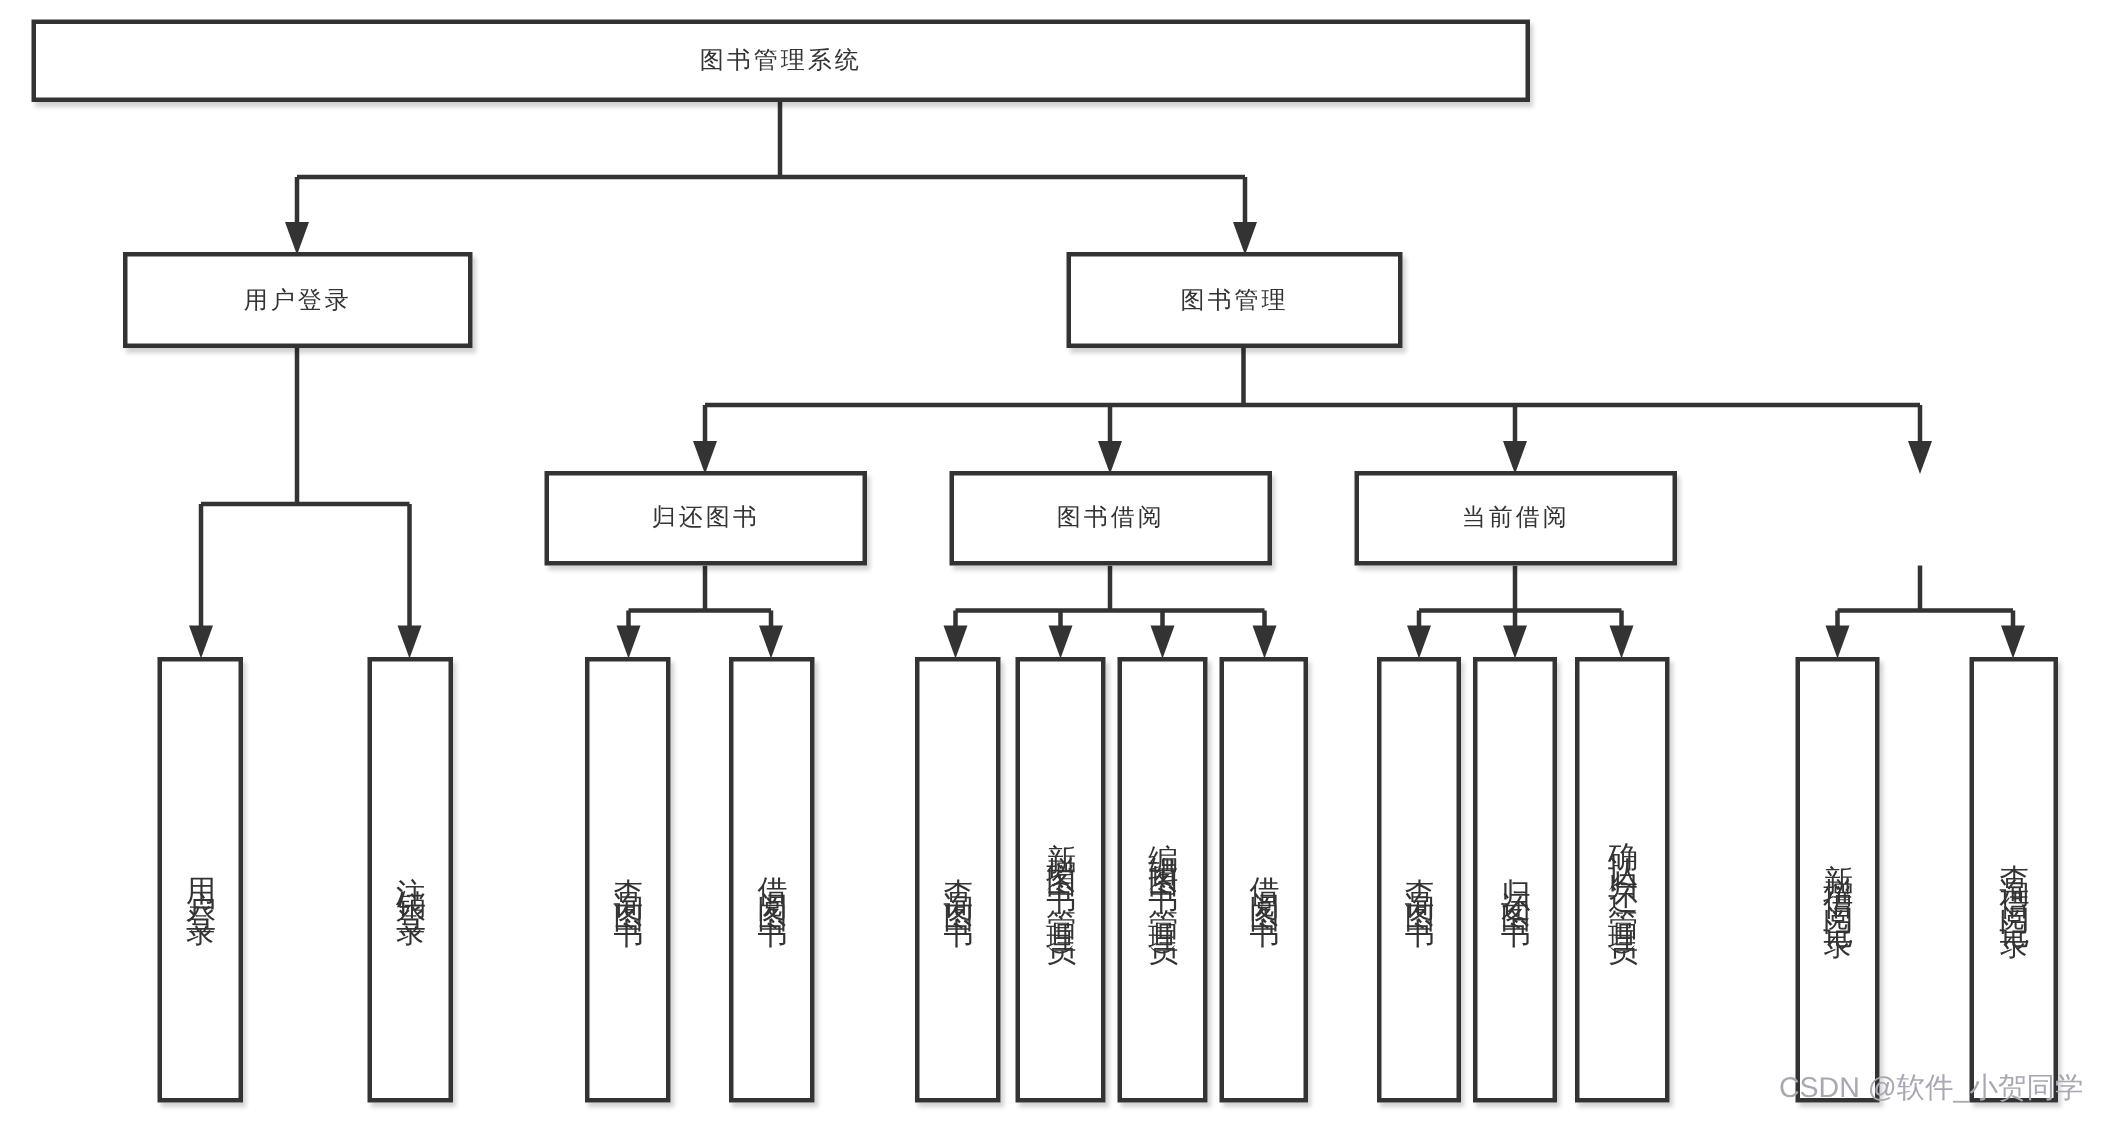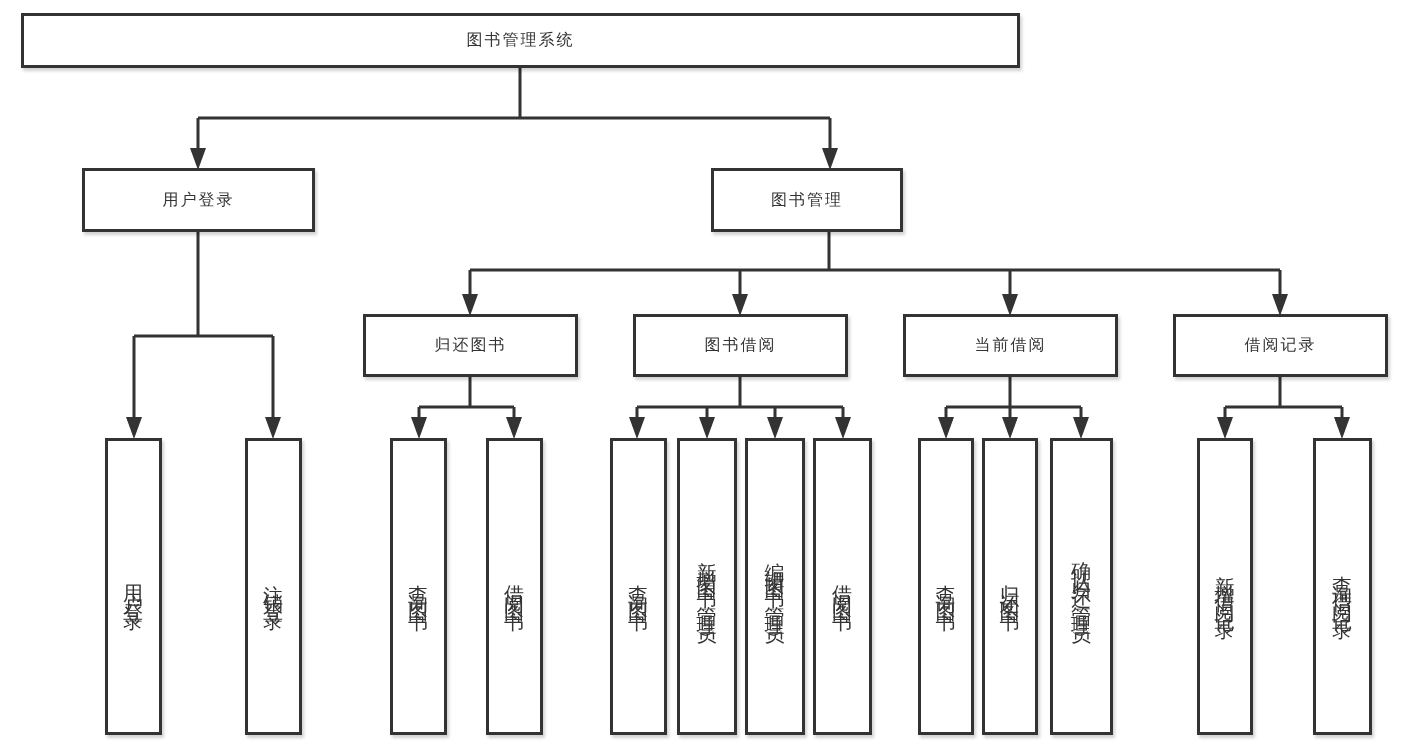--- a/index.html
+++ b/index.html
@@ -76,35 +76,32 @@
     </g>
   </svg>
 
   <div class="box root" style="left:21px;top:13px;width:999px;height:55px;">
     <span class="h-label">图书管理系统</span>
   </div>
 
   <div class="box" style="left:82px;top:168px;width:233px;height:64px;">
     <span class="h-label">用户登录</span>
   </div>
-  <div class="box" style="left:711px;top:168px;width:192px;height:64px;">
+  <div class="box" style="left:711px;top:168px;width:224px;height:64px;">
     <span class="h-label">图书管理</span>
   </div>
 
   <div class="box" style="left:363px;top:314px;width:215px;height:63px;">
     <span class="h-label">归还图书</span>
   </div>
   <div class="box" style="left:903px;top:314px;width:215px;height:63px;">
     <span class="h-label">当前借阅</span>
   </div>
   <div class="box" style="left:633px;top:314px;width:215px;height:63px;">
     <span class="h-label">图书借阅</span>
-  </div>
-  <div class="box" style="left:1173px;top:314px;width:215px;height:63px;">
-    <span class="h-label">借阅记录</span>
   </div>
 
   <div class="box leaf" style="left:105px;top:438px;width:57px;height:297px;">
     <span>用户登录</span>
   </div>
   <div class="box leaf" style="left:245px;top:438px;width:57px;height:297px;">
     <span>注销登录</span>
   </div>
 
   <div class="box leaf" style="left:390px;top:438px;width:57px;height:297px;">
@@ -137,14 +134,15 @@
     <span>确认归还（管理员）</span>
   </div>
 
   <div class="box leaf" style="left:1197px;top:438px;width:56px;height:297px;">
     <span>新增借阅记录</span>
   </div>
   <div class="box leaf" style="left:1313px;top:438px;width:59px;height:297px;">
     <span>查询借阅记录</span>
   </div>
 
+  <div class="watermark">CSDN @软件_小贺同学</div>
 
 </div>
 
 </body></html>

